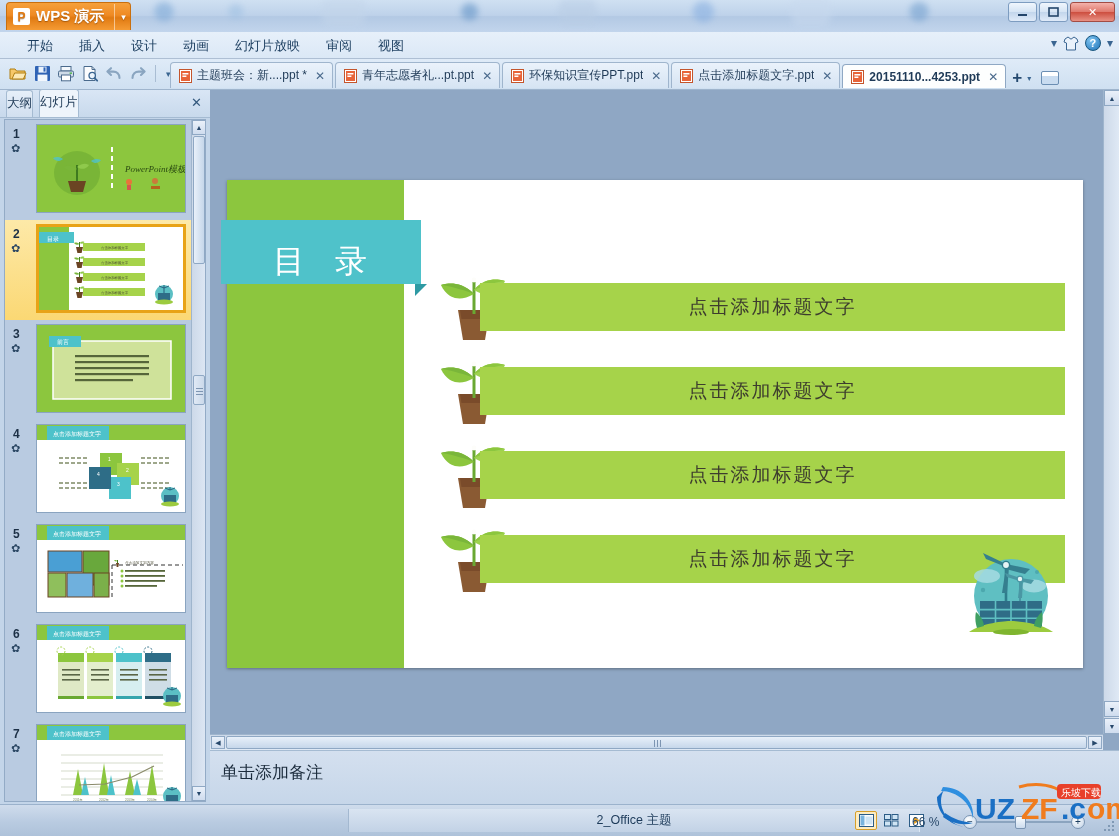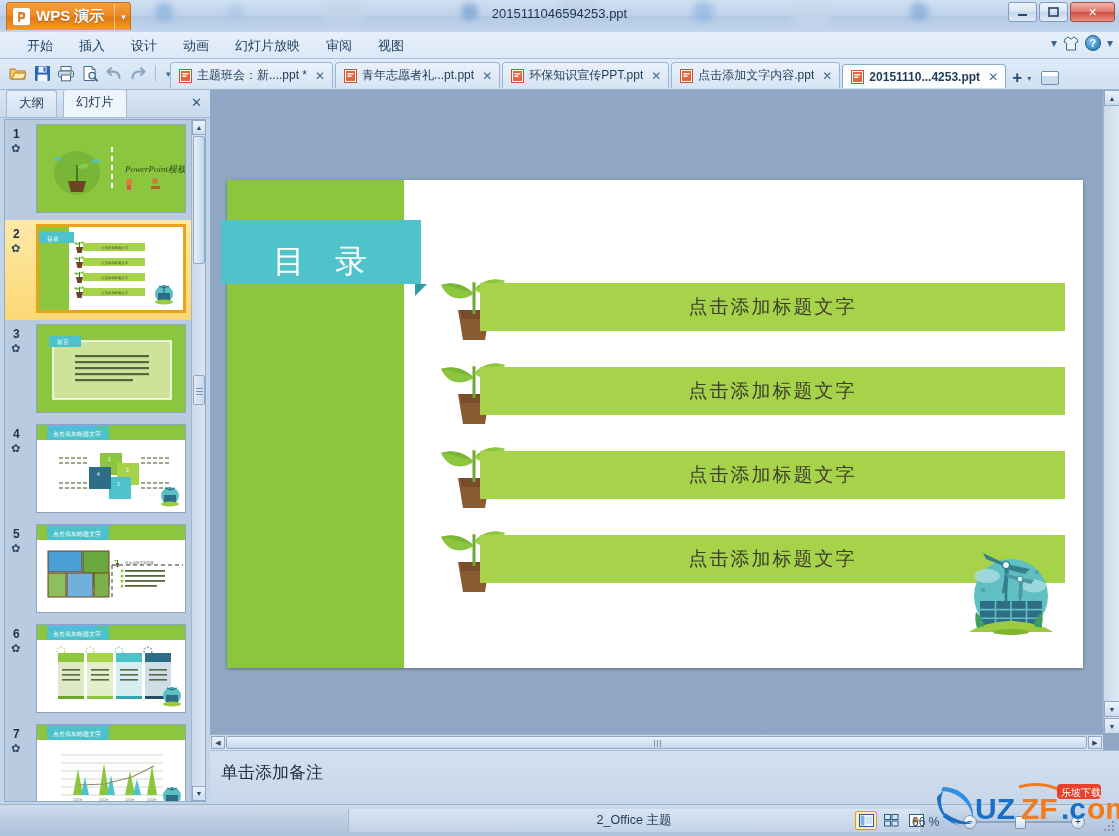--- a/index.html
+++ b/index.html
@@ -153,21 +153,21 @@
     background: #c3d5e9;
   }
   .lp-tabs {
     position: absolute; left: 0; top: 0; width: 210px; height: 28px;
     background: linear-gradient(180deg,#d9e6f5 0%, #c8d9ec 100%);
     border-bottom: 1px solid #a5bbd2;
     display: flex; align-items: flex-end;
   }
   .lp-tab {
     font-size: 12.5px; color: #1f3a57;
-    padding: 4px 12px 5px; margin-left: 6px;
+    padding: 4px 0 5px; margin-left: 6px;
     border: 1px solid #a5bbd2; border-bottom: none;
     border-radius: 3px 3px 0 0;
     background: linear-gradient(180deg,#e6eff9 0%, #d2e0f0 100%);
   }
   .lp-tab.active { background: #eef4fb; font-weight: normal; padding-bottom: 6px; }
   .lp-close {
     position: absolute; right: 8px; top: 5px; font-size: 13px; color: #33587c;
     font-family: "DejaVu Sans", sans-serif;
   }
   .lp-body {
@@ -365,21 +365,20 @@
 
   <div class="titlebar">
     <div class="tb-blur"></div>
 
     <div class="wps-btn">
       <span class="wps-logo">P</span>
       <span>WPS 演示</span>
       <span class="wps-caret">▾</span>
     </div>
 
-    <div class="doc-title">2015111046594253.ppt</div>
 
     <div class="wctrls">
       <div class="wc">
         <svg class="wc-gl" width="11" height="9" viewBox="0 0 11 9">
             <rect x="1" y="6" width="9" height="2" fill="#24456a"></rect>
           </svg>
       </div>
       <div class="wc">
         <svg class="wc-gl" width="11" height="10" viewBox="0 0 11 10">
             <rect x="1" y="1" width="9" height="8" fill="none" stroke="#24456a" stroke-width="1.6"></rect>
@@ -494,21 +493,21 @@
         <span class="tab-x">✕</span>
       </div>
 
       <div class="tab">
         <svg class="tab-ico" viewBox="0 0 13 14">
           <rect x="0.5" y="0.5" width="12" height="13" fill="#fff" stroke="#c4552c"></rect>
           <rect x="2" y="2" width="9" height="10" fill="#e8643a"></rect>
           <rect x="3.4" y="4" width="6" height="1.5" fill="#fff"></rect>
           <rect x="3.4" y="6.5" width="4" height="1.5" fill="#fff"></rect>
         </svg>
-        <span class="tab-label">点击添加文字内容.ppt</span>
+        <span class="tab-label">点击添加标题文字.ppt</span>
         <span class="tab-x">✕</span>
       </div>
 
       <div class="tab active">
         <svg class="tab-ico" viewBox="0 0 13 14">
           <rect x="0.5" y="0.5" width="12" height="13" fill="#fff" stroke="#c4552c"></rect>
           <rect x="2" y="2" width="9" height="10" fill="#e8643a"></rect>
           <rect x="3.4" y="4" width="6" height="1.5" fill="#fff"></rect>
           <rect x="3.4" y="6.5" width="4" height="1.5" fill="#fff"></rect>
         </svg>

